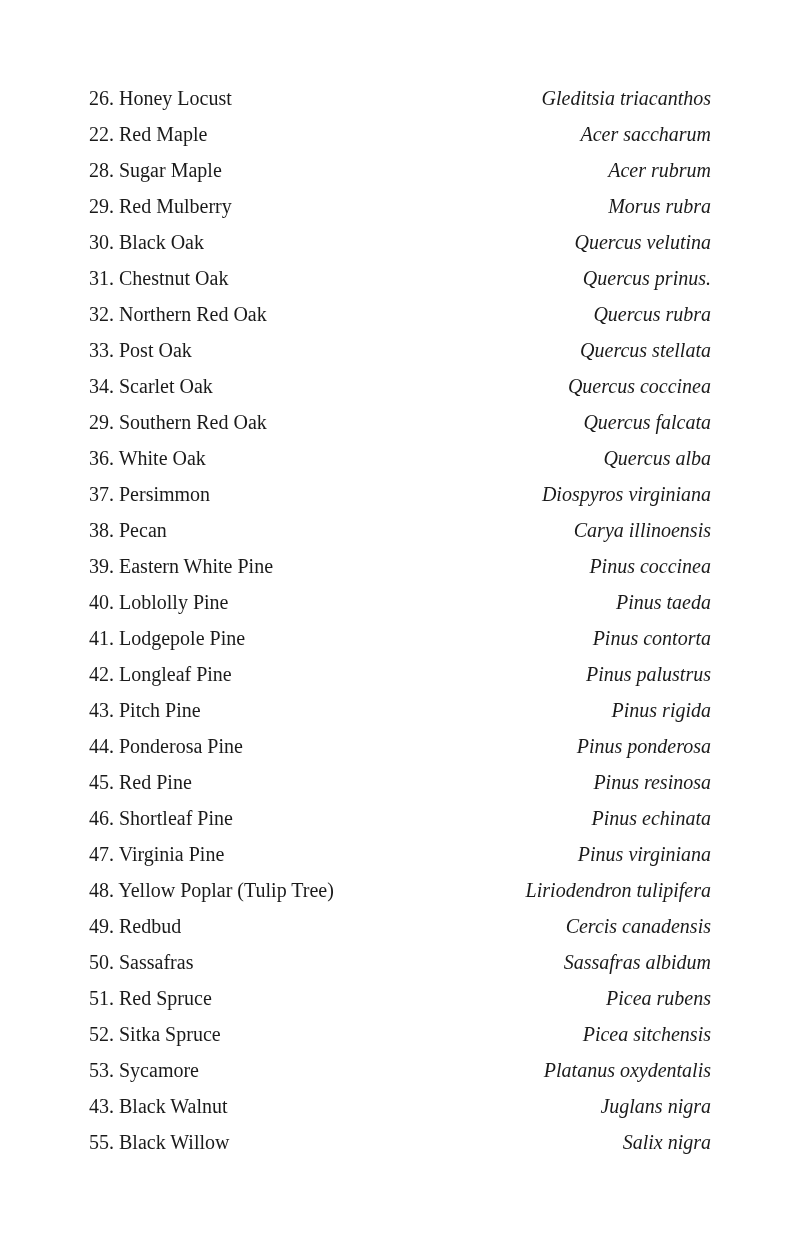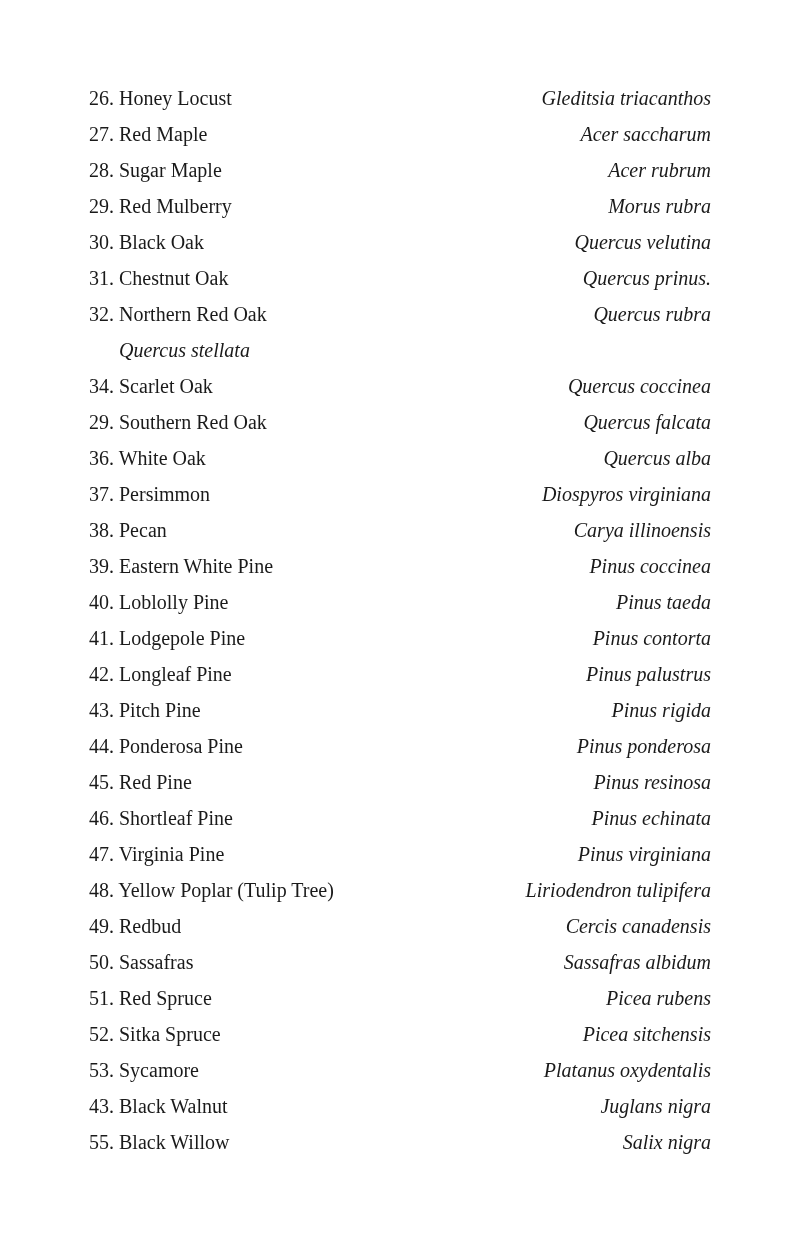--- a/index.html
+++ b/index.html
@@ -45,21 +45,21 @@
   </style>
 </head>
 <body>
 
 <ul class="tree-list" id="tree-list-container">
 <li>
       <span class="common-name">26. Honey Locust</span>
       <span class="scientific-name">Gleditsia triacanthos</span>
     </li>
     <li>
-      <span class="common-name">27. Red Maple</span>
+      <span class="common-name">22. Red Maple</span>
       <span class="scientific-name">Acer saccharum</span>
     </li>
     <li>
       <span class="common-name">28. Sugar  Maple</span>
       <span class="scientific-name">Acer rubrum</span>
     </li>
     <li>
       <span class="common-name">29. Red Mulberry</span>
       <span class="scientific-name">Morus rubra</span>
     </li>
@@ -69,20 +69,21 @@
     </li>
     <li>
       <span class="common-name">31. Chestnut Oak</span>
       <span class="scientific-name">Quercus prinus.</span>
     </li>
     <li>
       <span class="common-name">32. Northern Red Oak</span>
       <span class="scientific-name">Quercus rubra</span>
     </li>
     <li>
+      <span class="common-name">33. Post Oak</span>
       <span class="scientific-name">Quercus stellata</span>
     </li>
     <li>
       <span class="common-name">34. Scarlet Oak</span>
       <span class="scientific-name">Quercus coccinea</span>
     </li>
     <li>
       <span class="common-name">29. Southern Red Oak</span>
       <span class="scientific-name">Quercus falcata</span>
     </li>

